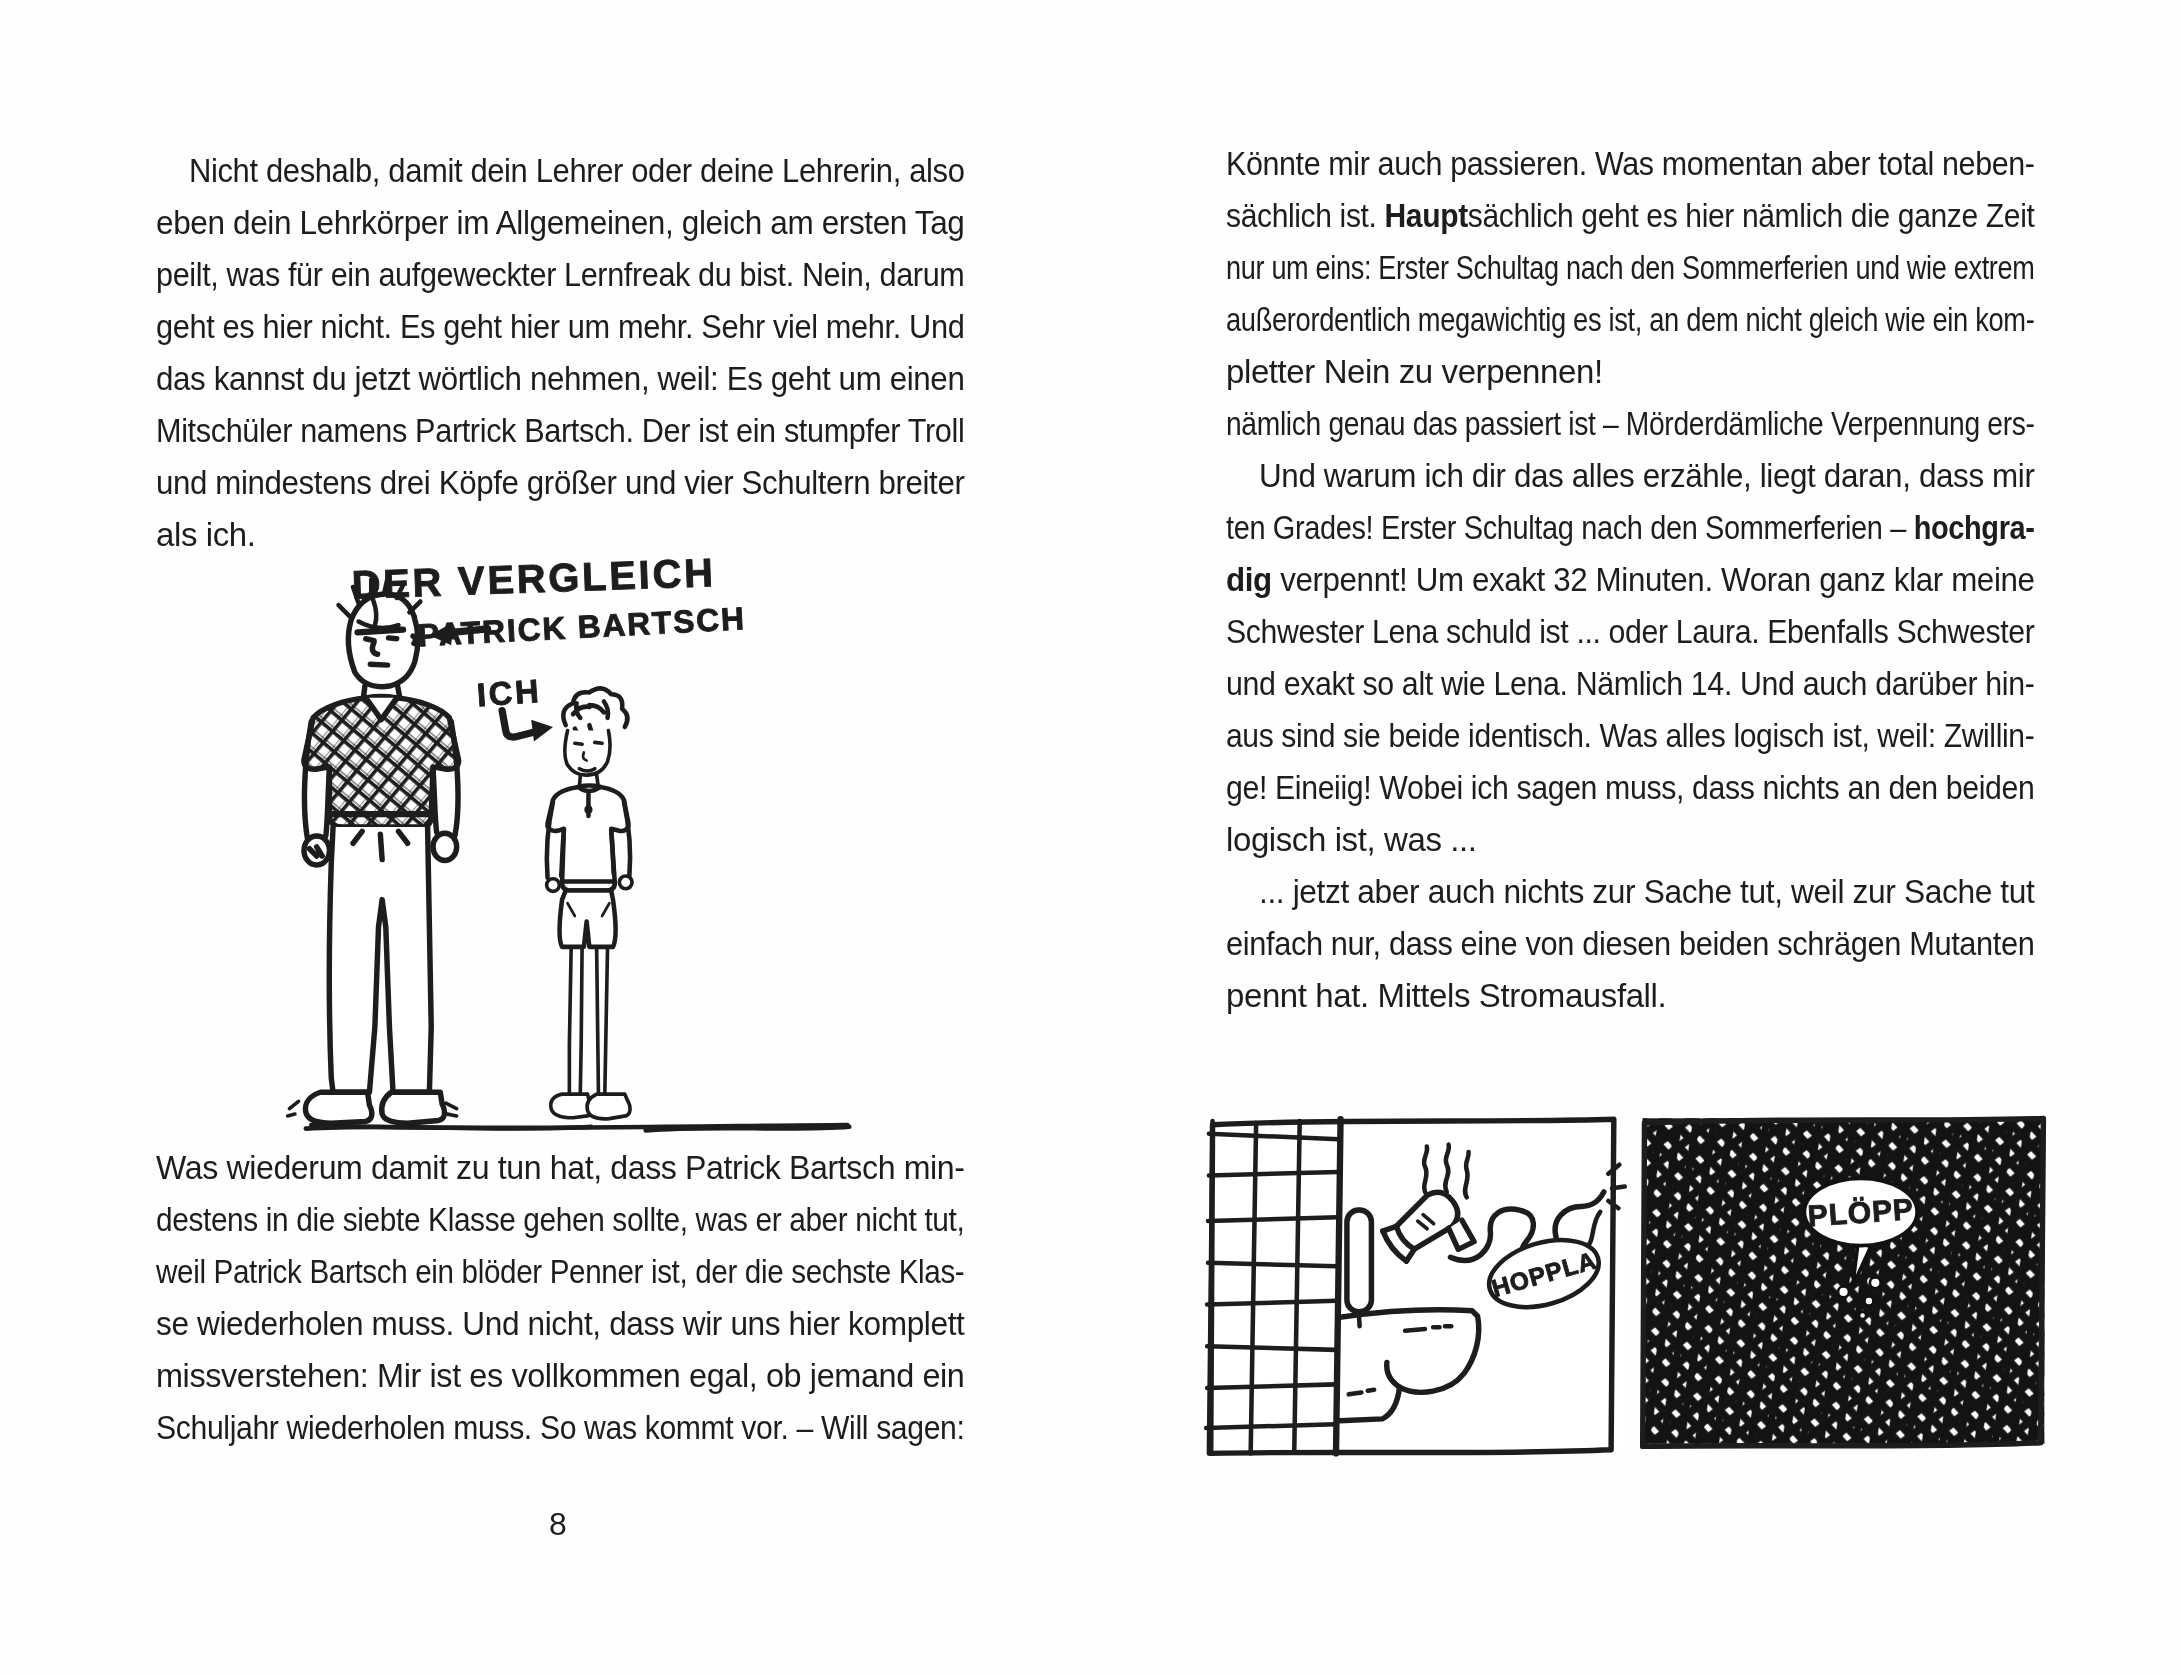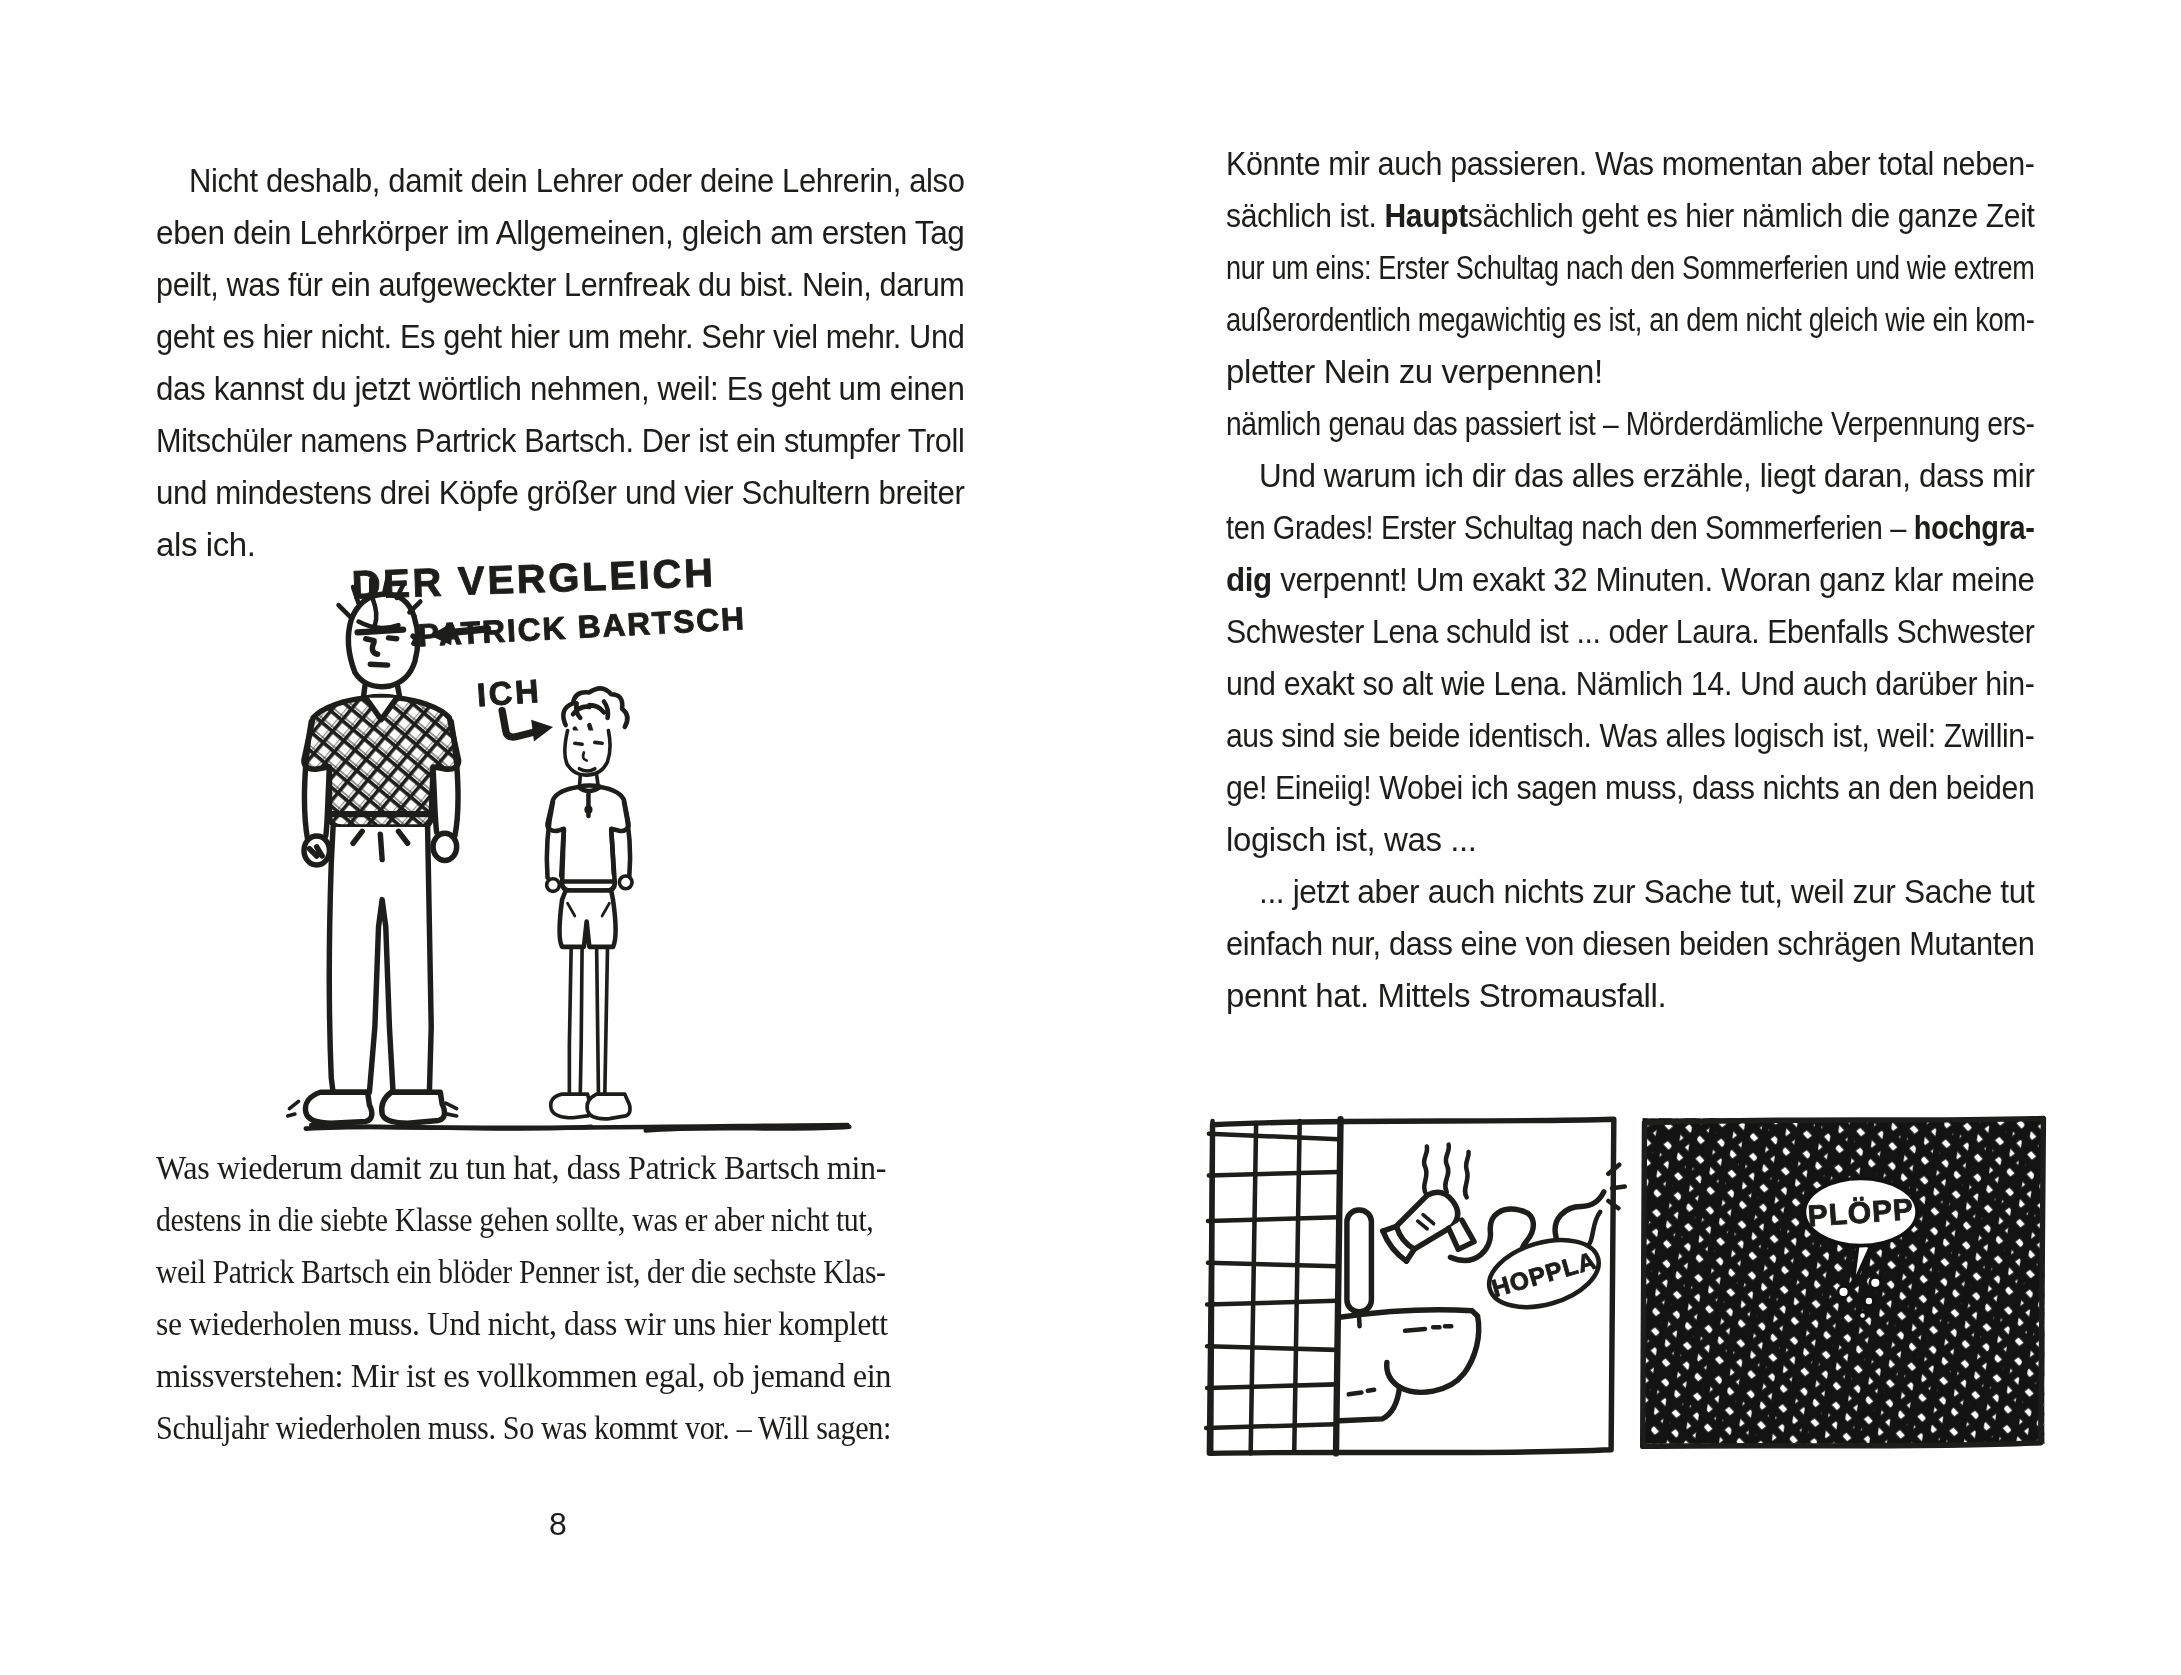--- a/index.html
+++ b/index.html
@@ -22,21 +22,21 @@
   #panel-1{left:1203px;width:424px;height:345px;}
   #panel-2{left:1636px;width:415px;height:338px;}
   svg{display:block;}
   svg text{font-family:"Liberation Sans",sans-serif;font-weight:bold;fill:#1d1d1b;}
 </style>
 </head>
 <body>
 
 <div>
 
-  <div class="textcol" style="left:156px;top:145px;width:804px;margin-top:10px;">
+  <div class="textcol" style="left:156px;top:145px;width:804px;">
       <div class="line indent"><span style="transform: scaleX(0.938702);">Nicht deshalb, damit dein Lehrer oder deine Lehrerin, also</span></div>
       <div class="line"><span style="transform: scaleX(0.955563);">eben dein Lehrkörper im Allgemeinen, gleich am ersten Tag</span></div>
       <div class="line"><span style="transform: scaleX(0.926928);">peilt, was für ein aufgeweckter Lernfreak du bist. Nein, darum</span></div>
       <div class="line"><span style="transform: scaleX(0.932413);">geht es hier nicht. Es geht hier um mehr. Sehr viel mehr. Und</span></div>
       <div class="line"><span style="transform: scaleX(0.949596);">das kannst du jetzt wörtlich nehmen, weil: Es geht um einen</span></div>
       <div class="line"><span style="transform: scaleX(0.929059);">Mitschüler namens Partrick Bartsch. Der ist ein stumpfer Troll</span></div>
       <div class="line"><span style="transform: scaleX(0.947561);">und mindestens drei Köpfe größer und vier Schultern breiter</span></div>
       <div class="line end"><span>als ich.</span></div>
     </div>
 
@@ -161,21 +161,21 @@
         </g>
         <text x="270" y="185" text-anchor="middle" font-size="36" letter-spacing="3" transform="rotate(-4 270 178)">ICH</text>
         <g>
           <path d="M 262,192 L 266,214 Q 267,222 276,221 L 300,215" stroke-width="8"></path>
           <polygon points="318,210 294,202 297,226" fill="#1d1d1b" stroke="none"></polygon>
         </g>
       </g>
     </svg>
   </div>
 
-  <div class="textcol" style="left:156px;top:1142px;width:804px;font-family:Liberation Serif, serif;">
+  <div class="textcol" style="left:156px;top:1142px;width:804px;">
       <div class="line"><span style="transform: scaleX(0.972932);">Was wiederum damit zu tun hat, dass Patrick Bartsch min-</span></div>
       <div class="line"><span style="transform: scaleX(0.903337);">destens in die siebte Klasse gehen sollte, was er aber nicht tut,</span></div>
       <div class="line"><span style="transform: scaleX(0.897946);">weil Patrick Bartsch ein blöder Penner ist, der die sechste Klas-</span></div>
       <div class="line"><span style="transform: scaleX(0.957503);">se wiederholen muss. Und nicht, dass wir uns hier komplett</span></div>
       <div class="line"><span style="transform: scaleX(0.982239);">missverstehen: Mir ist es vollkommen egal, ob jemand ein</span></div>
       <div class="line"><span style="transform: scaleX(0.914345);">Schuljahr wiederholen muss. So was kommt vor. – Will sagen:</span></div>
     </div>
 
   <div id="page-number">8</div>
 </div>

